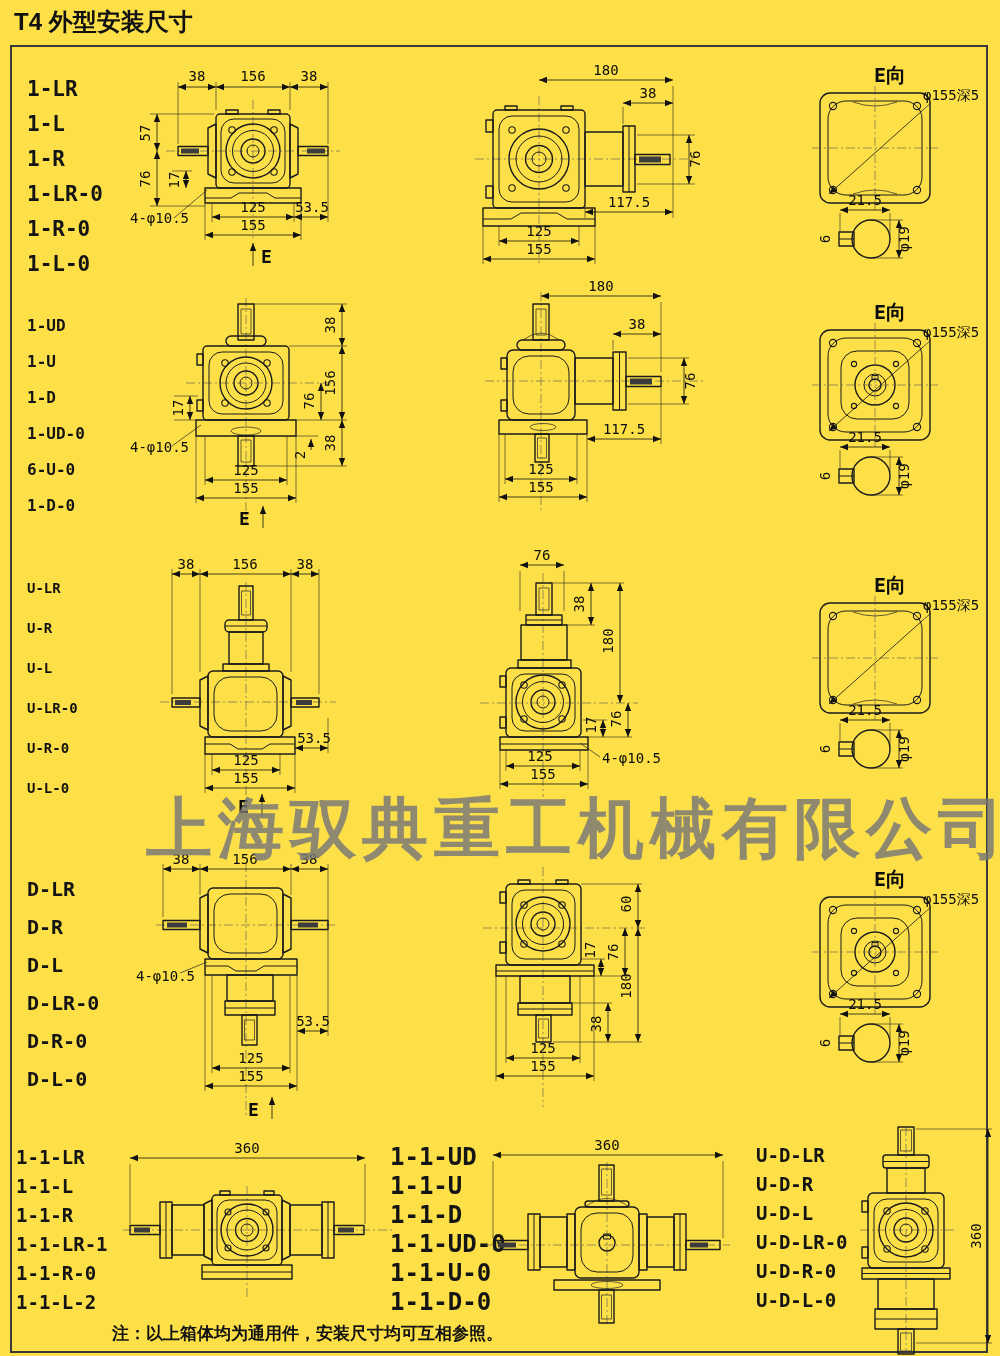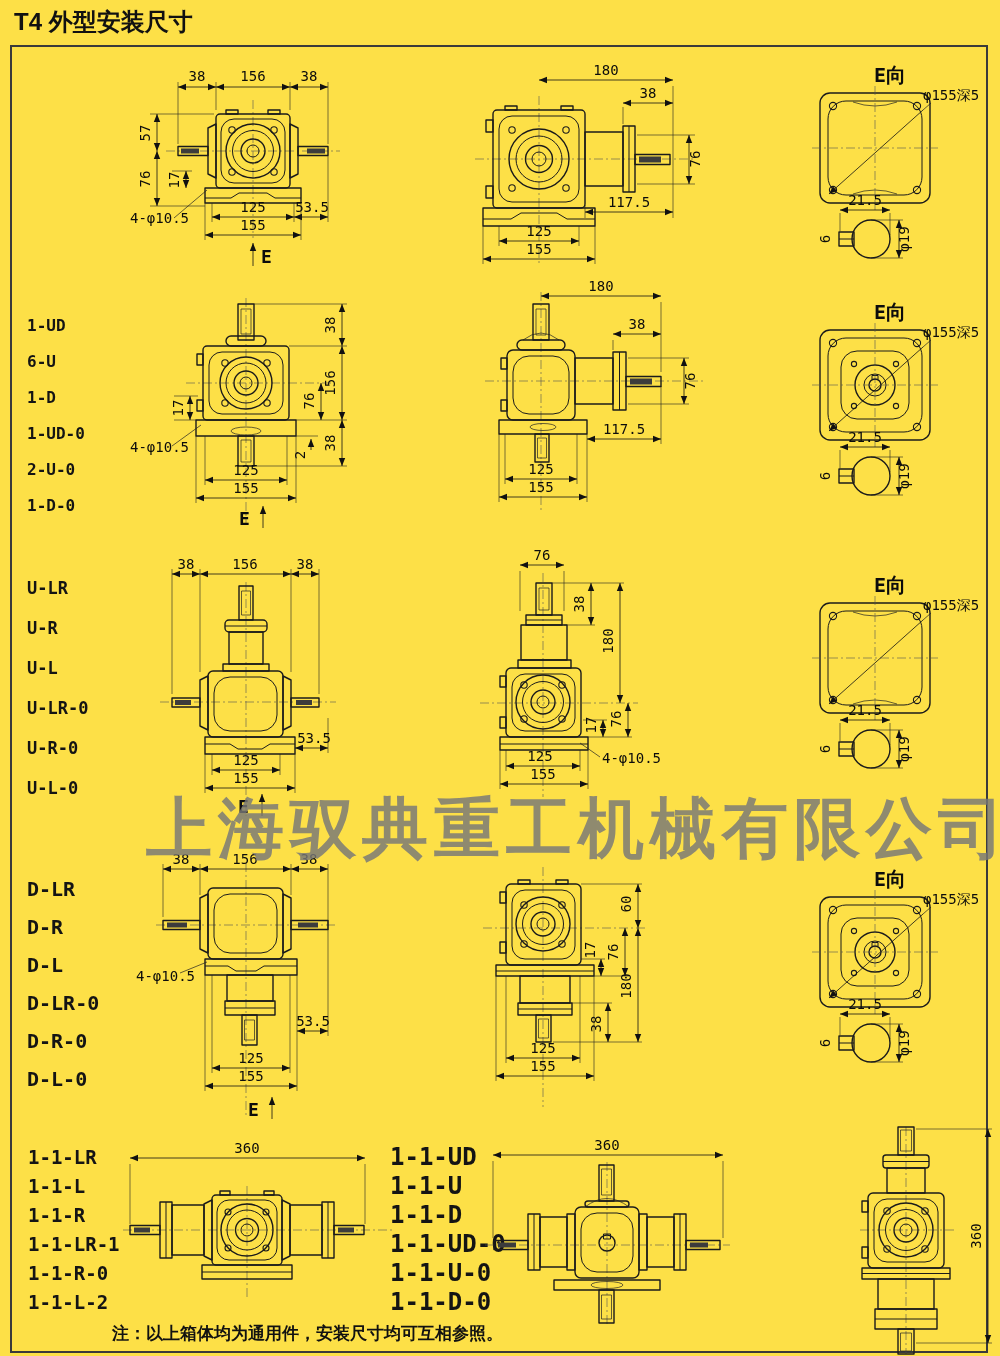--- a/index.html
+++ b/index.html
@@ -38,20 +38,28 @@
     <defs>
       <marker id="ar" markerWidth="9" markerHeight="8" refX="8.5" refY="4" orient="auto-start-reverse" markerUnits="userSpaceOnUse">
         <path d="M0.5,0.8 L8.5,4 L0.5,7.2 z" fill="#111"></path>
       </marker>
     </defs>
   </svg>
 
   <div class="title">T4 外型安装尺寸</div>
   <div class="frame"></div>
 
+  <div class="lbl" style="left:27px;top:72px;font-size:21px;line-height:35px">
+    <div>1-LR</div>
+    <div>1-L</div>
+    <div>1-R</div>
+    <div>1-LR-0</div>
+    <div>1-R-0</div>
+    <div>1-L-0</div>
+  </div>
 
   <svg class="d" style="left:128px;top:60px" width="235" height="212" viewBox="0 0 235 212">
     <g>
       <line class="cl" x1="38" y1="91" x2="212" y2="91"></line>
         <line class="cl" x1="125" y1="40" x2="125" y2="178"></line>
     </g>
     <g class="ln">
       <rect x="98" y="50" width="12" height="4"></rect>
         <rect x="140" y="50" width="12" height="4"></rect>
       <rect x="88" y="54" width="74" height="74" rx="4"></rect>
@@ -192,24 +200,24 @@
       <text class="dt" transform="rotate(-90 35 181)" x="35" y="181" text-anchor="middle">6</text>
       <line class="ex" x1="76" y1="162" x2="108" y2="162"></line>
         <line class="ex" x1="76" y1="200" x2="108" y2="200"></line>
       <line class="da" x1="104" y1="162" x2="104" y2="200"></line>
       <text class="dt" transform="rotate(-90 114 181)" x="114" y="181" text-anchor="middle">φ19</text>
     </g>
   </svg>
 
   <div class="lbl" style="left:27px;top:308px;font-size:16px;line-height:36px">
     <div>1-UD</div>
-    <div>6-U</div>
+    <div>1-U</div>
     <div>1-D</div>
     <div>1-UD-0</div>
-    <div>2-U-0</div>
+    <div>6-U-0</div>
     <div>1-D-0</div>
   </div>
 
   <svg class="d" style="left:128px;top:292px" width="250" height="242" viewBox="0 0 250 242">
     <line class="cl" x1="118" y1="6" x2="118" y2="232"></line>
       <line class="cl" x1="58" y1="91" x2="205" y2="91"></line>
     <g class="ln">
       <rect x="110" y="12" width="16" height="36"></rect>
         <rect x="113" y="17" width="10" height="25" class="th"></rect>
       <rect x="98" y="44" width="40" height="10" rx="5"></rect>
@@ -346,21 +354,21 @@
       <rect class="ln" x="44" y="174" width="15" height="14"></rect>
         <line class="l2" x1="44" y1="181" x2="59" y2="181"></line>
       <text class="dt" transform="rotate(-90 35 181)" x="35" y="181" text-anchor="middle">6</text>
       <line class="ex" x1="76" y1="162" x2="108" y2="162"></line>
         <line class="ex" x1="76" y1="200" x2="108" y2="200"></line>
       <line class="da" x1="104" y1="162" x2="104" y2="200"></line>
       <text class="dt" transform="rotate(-90 114 181)" x="114" y="181" text-anchor="middle">φ19</text>
     </g>
   </svg>
 
-  <div class="lbl" style="left:27px;top:568px;font-size:17px;line-height:40px">
+  <div class="lbl" style="left:27px;top:568px;font-size:14px;line-height:40px">
     <div>U-LR</div>
     <div>U-R</div>
     <div>U-L</div>
     <div>U-LR-0</div>
     <div>U-R-0</div>
     <div>U-L-0</div>
   </div>
 
   <svg class="d" style="left:150px;top:558px" width="235" height="262" viewBox="0 0 235 262">
     <line class="cl" x1="96" y1="24" x2="96" y2="258"></line>
@@ -644,21 +652,21 @@
       <rect class="ln" x="44" y="174" width="15" height="14"></rect>
         <line class="l2" x1="44" y1="181" x2="59" y2="181"></line>
       <text class="dt" transform="rotate(-90 35 181)" x="35" y="181" text-anchor="middle">6</text>
       <line class="ex" x1="76" y1="162" x2="108" y2="162"></line>
         <line class="ex" x1="76" y1="200" x2="108" y2="200"></line>
       <line class="da" x1="104" y1="162" x2="104" y2="200"></line>
       <text class="dt" transform="rotate(-90 114 181)" x="114" y="181" text-anchor="middle">φ19</text>
     </g>
   </svg>
 
-  <div class="lbl" style="left:28px;top:1143px;font-size:19px;line-height:29px">
+  <div class="lbl" style="left:16px;top:1143px;font-size:19px;line-height:29px">
     <div>1-1-LR</div>
     <div>1-1-L</div>
     <div>1-1-R</div>
     <div>1-1-LR-1</div>
     <div>1-1-R-0</div>
     <div>1-1-L-2</div>
   </div>
 
   <svg class="d" style="left:115px;top:1140px" width="285" height="165" viewBox="0 0 285 165">
     <line class="cl" x1="8" y1="90" x2="277" y2="90"></line>
@@ -738,20 +746,28 @@
         <rect x="121.5" y="155" width="10" height="24" class="th"></rect>
     </g>
     <g>
       <line class="ex" x1="13" y1="21" x2="13" y2="98"></line>
         <line class="ex" x1="243" y1="21" x2="243" y2="98"></line>
       <line class="da" x1="13" y1="15" x2="243" y2="15"></line>
       <text class="dt" x="127" y="10" text-anchor="middle">360</text>
     </g>
   </svg>
 
+  <div class="lbl" style="left:756px;top:1141px;font-size:19px;line-height:29px">
+    <div>U-D-LR</div>
+    <div>U-D-R</div>
+    <div>U-D-L</div>
+    <div>U-D-LR-0</div>
+    <div>U-D-R-0</div>
+    <div>U-D-L-0</div>
+  </div>
 
   <svg class="d" style="left:858px;top:1125px" width="142" height="231" viewBox="0 0 142 231">
     <line class="cl" x1="48" y1="2" x2="48" y2="229"></line>
       <line class="cl" x1="2" y1="105" x2="96" y2="105"></line>
     <g class="ln">
       <rect x="40" y="2" width="16" height="28"></rect>
         <rect x="42.5" y="5" width="11" height="21" class="th"></rect>
       <rect x="25" y="30" width="46" height="13" rx="3"></rect>
         <line class="l2" x1="25" y1="36.5" x2="71" y2="36.5"></line>
       <rect x="29" y="43" width="38" height="25"></rect>

